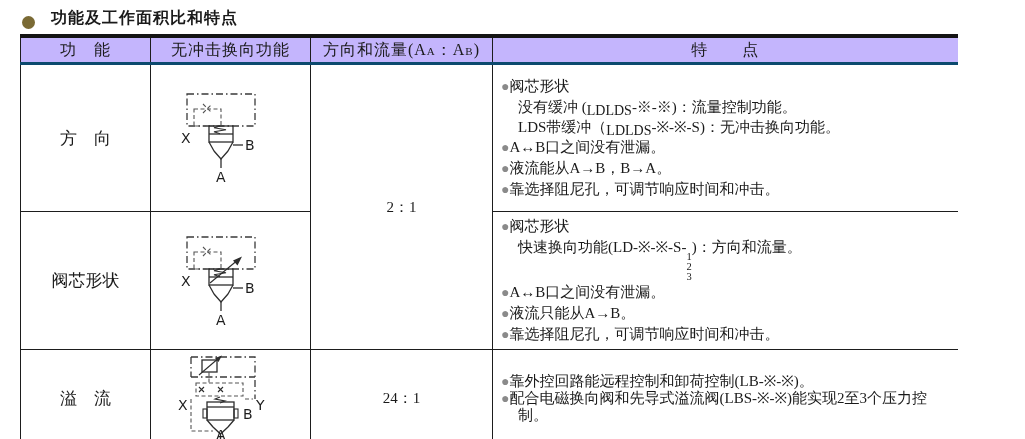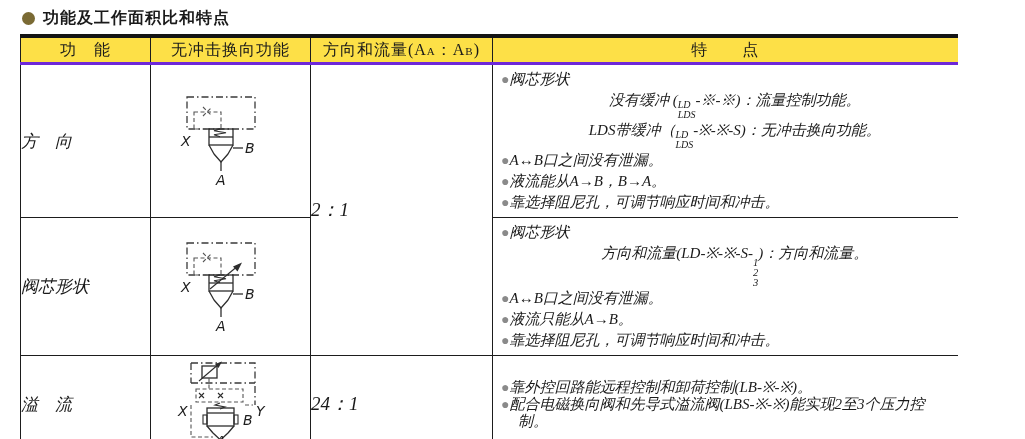--- a/index.html
+++ b/index.html
@@ -2,61 +2,61 @@
 <html><head>
 <meta charset="utf-8">
 <style>
   html,body { margin:0; padding:0; }
   body {
     width:1025px; height:439px; background:#ffffff; overflow:hidden;
     font-family:"Liberation Serif","DejaVu Serif",serif; color:#1a1a1a;
     -webkit-font-smoothing:antialiased;
   }
   .doc-title {
-    display:flex; align-items:center; gap:8px;
+    display:flex; align-items:flex-end; gap:16px;
     padding:8px 0 5px 22px;
     font-family:"DejaVu Sans","Liberation Sans",sans-serif;
     font-weight:bold; font-size:16px; letter-spacing:1px;
   }
   .title-bullet {
     width:13px; height:13px; border-radius:50%;
     background:#7a6a34; flex:0 0 auto;
   }
   table.spec-table {
     border-collapse:collapse; table-layout:fixed;
     margin-left:20px; width:937px;
   }
   .spec-table th, .spec-table td {
     border-left:1px solid #1d1d1d; border-right:1px solid #1d1d1d;
     padding:0;
   }
   .spec-table tr > *:last-child { border-right:none; }
   .spec-table th {
-    background:#fde047;
+    background:#c4b5fd;
     border-top:4px solid #141414;
-    border-bottom:3px solid #6d28d9;
+    border-bottom:3px solid #0c4a6e;
     font-weight:normal; font-size:16px; height:24px;
     text-align:center; letter-spacing:1px;
   }
-  .spec-table td { border-top:1px solid #1d1d1d; border-bottom:1px solid #1d1d1d;font-style:italic; }
+  .spec-table td { border-top:1px solid #1d1d1d; border-bottom:1px solid #1d1d1d; }
   .spec-table tbody tr:last-child td { border-bottom:4px solid #141414; }
-  td.cell-function { text-align:left; font-size:17px; }
+  td.cell-function { text-align:center; font-size:17px; }
   td.cell-symbol  { text-align:center; vertical-align:middle; }
-  td.cell-ratio   { font-size:19px; }
+  td.cell-ratio   { text-align:center; font-size:15px; }
   td.cell-features{ padding:4px 6px 4px 8px; font-size:15px; vertical-align:middle; }
   .row-direction td { height:138px; }
   .row-direction-flow td { height:117px; }
   .row-relief td { height:88px; }
   .feat-line { padding-left:17px; text-indent:-17px; line-height:20px; }
-  .feat-line.cont { text-indent:0;text-align:center; }
+  .feat-line.cont { text-indent:0; }
   .row-relief .feat-line { line-height:16px; }
   .bullet { color:#8a8a8a; font-size:14px; letter-spacing:0; }
   .stack2 {
-    display:inline-flex; flex-direction:column; align-items:flex-start;
-    font-size:10px; line-height:10px; vertical-align:-3px; text-indent:0;
+    display:inline-flex; flex-direction:row; align-items:flex-start;
+    font-size:14px; line-height:10px; vertical-align:-3px; text-indent:0;
   }
   .stack3 {
     display:inline-flex; flex-direction:column; align-items:center;
     font-size:10.5px; line-height:10px; vertical-align:-8px; text-indent:0;
   }
   .subcap { font-size:11px; }
   
   svg.sym { display:block; margin:0 auto; }
   svg.sym .st { stroke:#2d2d2d; stroke-width:1.3; fill:none; }
   svg.sym .dashdot { stroke:#3a3a3a; stroke-dasharray:7 3 1.5 3; }
@@ -142,21 +142,21 @@
           <polygon points="79,29.5 70,33.5 74.5,38.5" fill="#2d2d2d"></polygon>
           <path class="st" d="M46,58 L51,67 M70,58 L65,67 M51,67 L58,75 L65,67"></path>
           <line class="st" x1="58" y1="75" x2="58" y2="84"></line>
           <text x="53" y="98">A</text>
           <line class="st" x1="70" y1="61" x2="80" y2="61"></line>
           <text x="82" y="66">B</text>
         </svg>
       </td>
       <td class="cell-features">
         <div class="feat-line"><span class="bullet">●</span><span>阀芯形状</span></div>
-        <div class="feat-line cont"><span>方向和流量(LD-※-※-S-</span><span class="stack3">
+        <div class="feat-line cont"><span>快速换向功能(LD-※-※-S-</span><span class="stack3">
               <span>1</span>
               <span>2</span>
               <span>3</span>
             </span><span>)：方向和流量。</span></div>
         <div class="feat-line"><span class="bullet">●</span><span>A↔B口之间没有泄漏。</span></div>
         <div class="feat-line"><span class="bullet">●</span><span>液流只能从A→B。</span></div>
         <div class="feat-line"><span class="bullet">●</span><span>靠选择阻尼孔，可调节响应时间和冲击。</span></div>
       </td>
     </tr>
 

